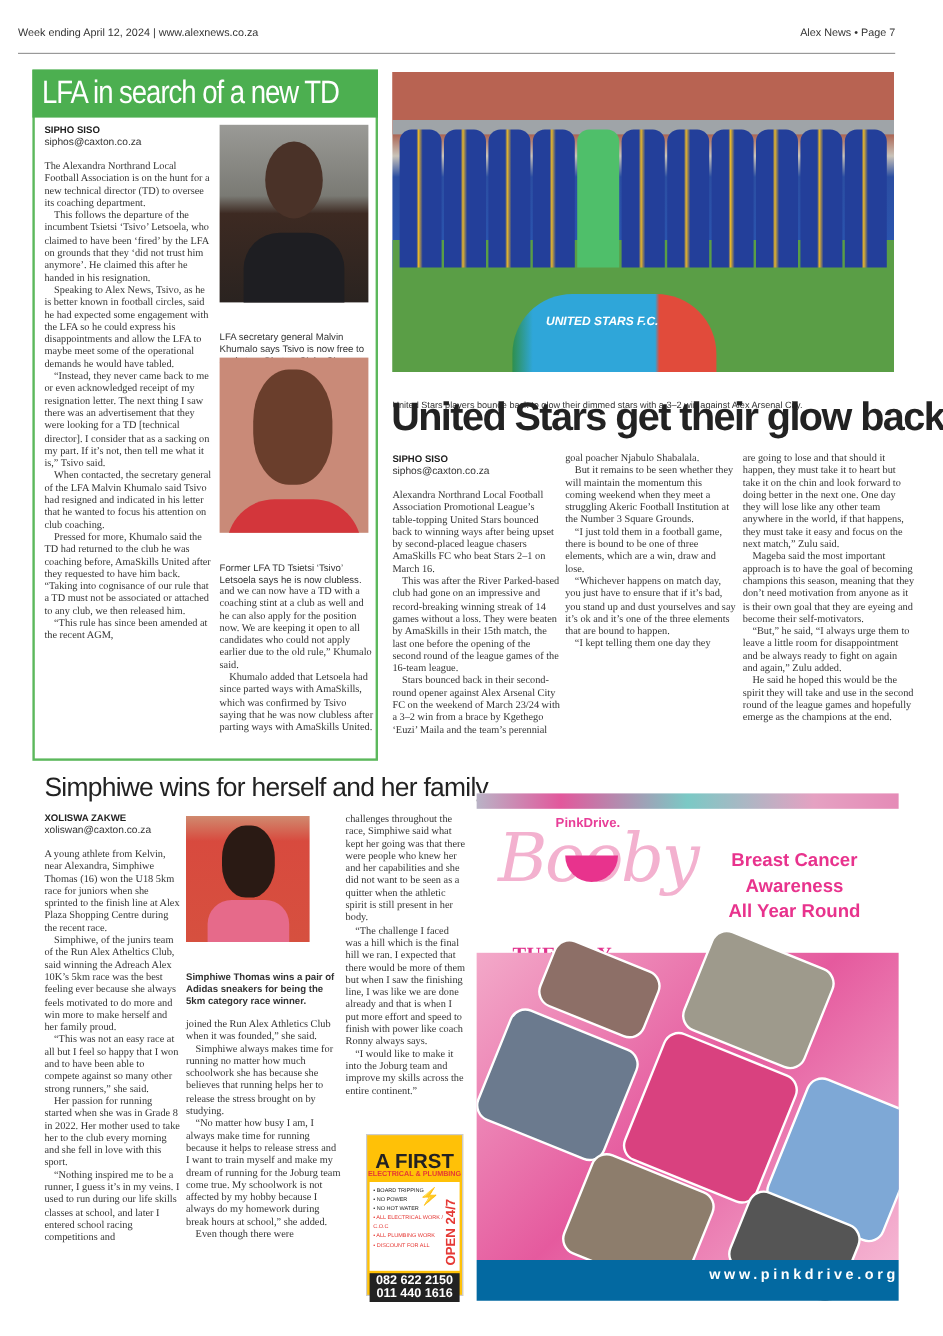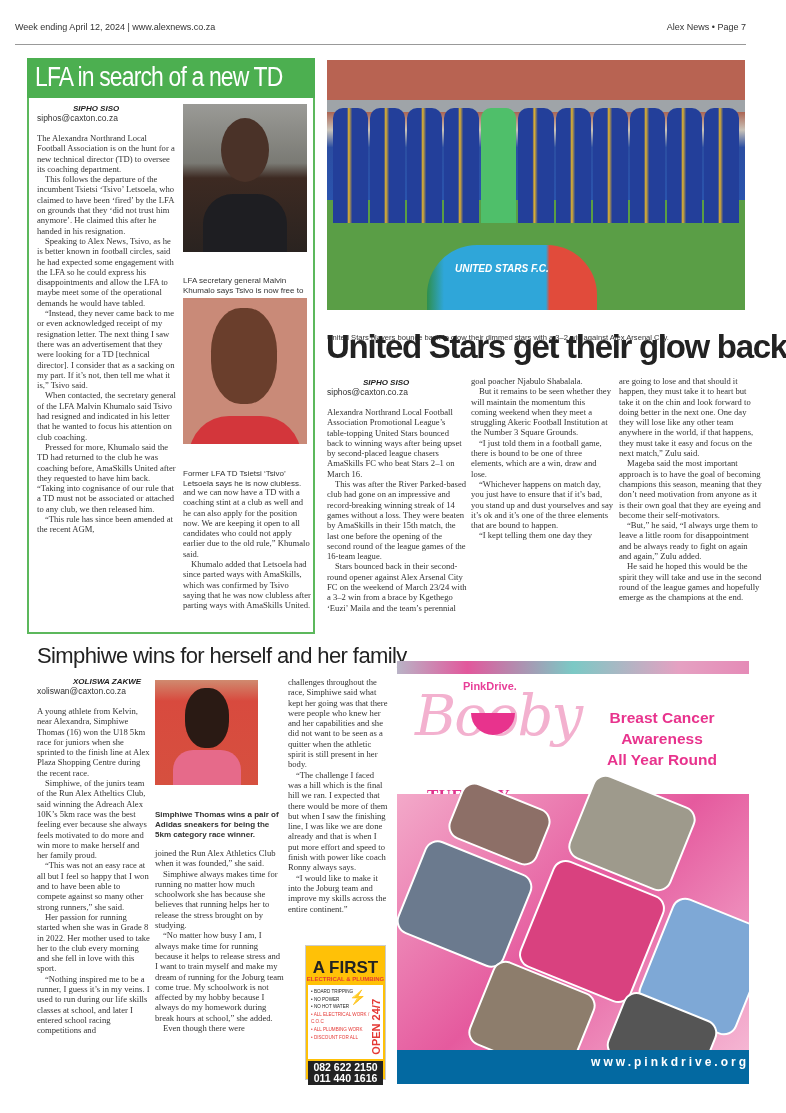--- a/index.html
+++ b/index.html
@@ -4,21 +4,21 @@
 <style>
   * { margin:0; padding:0; box-sizing:border-box; }
   html, body { width:786px; height:1113px; background:#fff; overflow:hidden; }
   body { position:relative; font-family:"Liberation Serif", serif; color:#222; }
   .abs { position:absolute; }
   .sans { font-family:"Liberation Sans", sans-serif; }
   .header-bar { left:15px; top:29px; width:731px; height:16px; border-bottom:1.5px solid #999; font-size:9px; color:#333; display:flex; justify-content:space-between; align-items:flex-end; padding-bottom:12px; }
   .body-text { font-size:8.6px; line-height:10.3px; color:#333; }
   .body-text p { text-indent:8px; }
   .body-text p.first { text-indent:0; }
-  .byline-name { font-family:"Liberation Sans", sans-serif; font-weight:bold; font-style:italic; font-size:8px; color:#222;margin-left:36px; }
+  .byline-name { font-family:"Liberation Sans", sans-serif; font-weight:bold; font-size:8px; color:#222; }
   .byline-email { font-family:"Liberation Sans", sans-serif; font-size:8.5px; color:#333; margin-bottom:10px; }
   .caption { font-family:"Liberation Sans", sans-serif; font-size:8px; line-height:10px; color:#333;margin-top:20px; }
   
   .lfa-box { left:27px; top:58px; width:288px; height:576px; border:2px solid #5cb85c; }
   .lfa-title { left:27px; top:58px; width:288px; height:40px; background:#4caf50; color:#fff; font-family:"Liberation Sans", sans-serif; font-size:27px; letter-spacing:-1px; padding:4px 0 0 8px; transform-origin:left; }
   .photo { background:#888; overflow:hidden; }
   
   .team-photo { left:327px; top:60px; width:418px; height:250px; background:linear-gradient(180deg,#b65a45 0%,#a85a48 20%,#c9c3b9 28%,#2b4ea2 35%,#2a55b0 60%,#4b8a3c 75%,#56a042 100%); overflow:hidden; }
   .us-headline { left:326px; top:328px; font-family:"Liberation Sans", sans-serif; font-weight:bold; font-size:33px; letter-spacing:-1.3px; color:#222; white-space:nowrap; }
   

